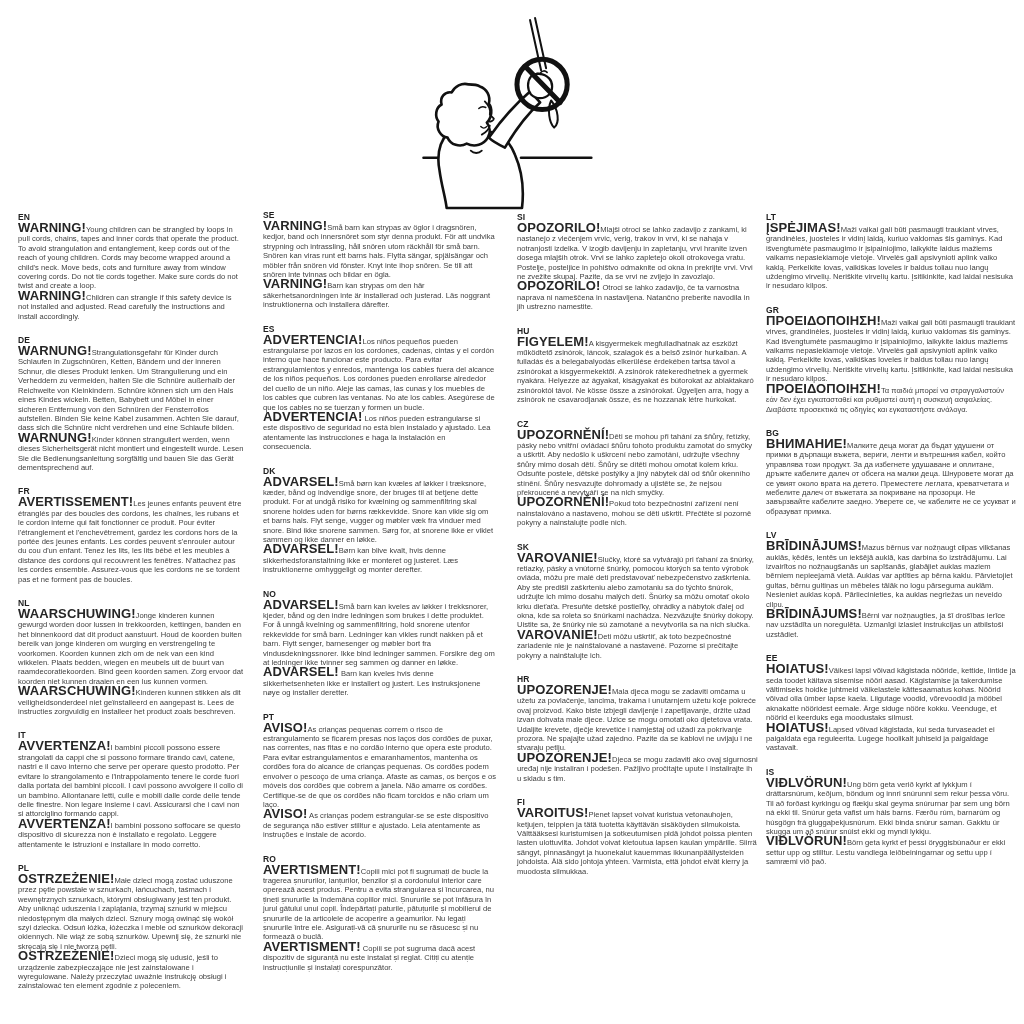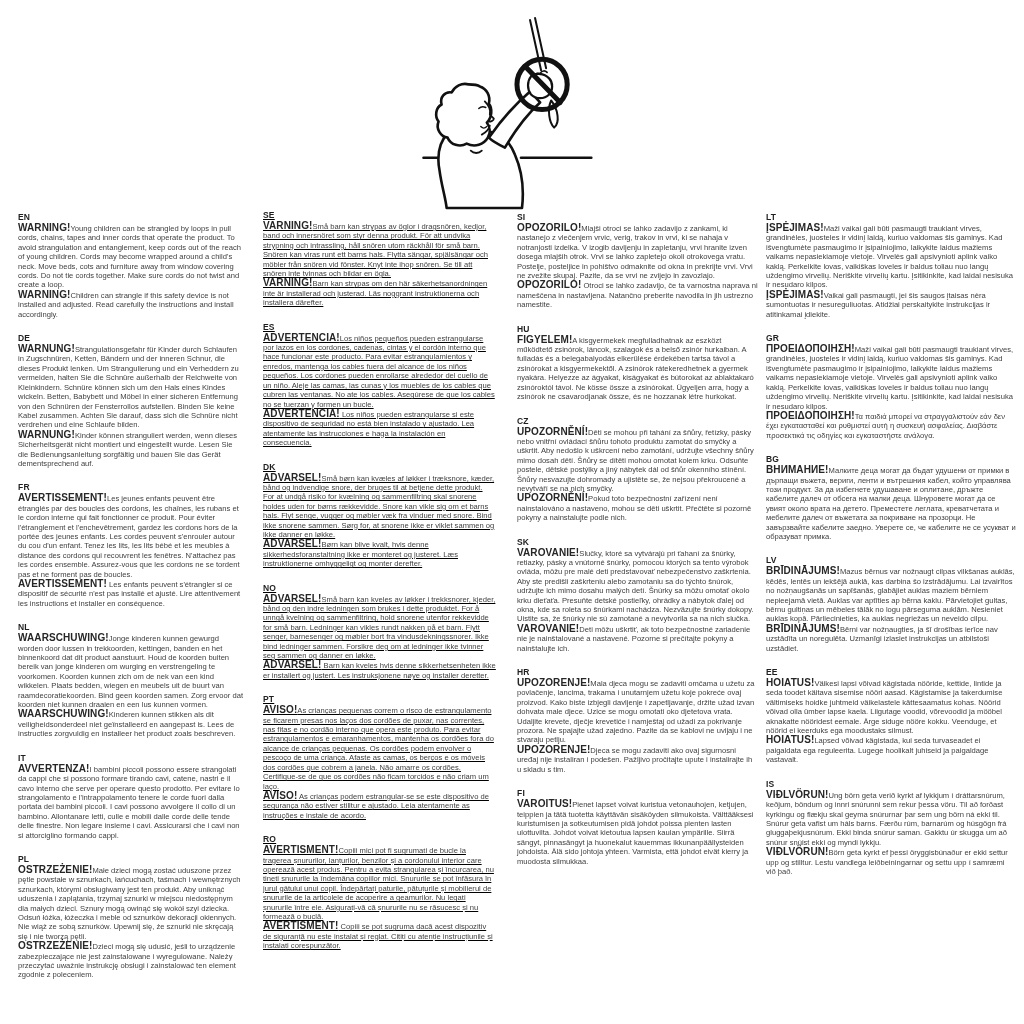--- a/index.html
+++ b/index.html
@@ -7,33 +7,33 @@
     width:1024px;height:1024px;
     background:#ffffff;
     font-family:"Liberation Sans", sans-serif;
     position:relative;
     overflow:hidden;
   }
   .sheet{position:absolute;inset:0;background:#ffffff;padding-left:20px;}
   .illustration{position:absolute;left:418px;top:4px;width:212px;height:206px;}
   .col{position:absolute;top:212px;}
   #col1{left:18px;width:226px;}
-  #col2{left:263px;width:233px;top:210px;text-decoration:underline;}
+  #col2{left:263px;width:233px;top:210px;}
   #col3{left:517px;width:241px;top:212px;}
   #col4{left:766px;width:250px;top:212px;}
   .section{margin:0 0 14px 0;}
   .lang{
     font-size:8.5px;font-weight:bold;color:#1f1f1f;
     margin:0 0 1px 0;letter-spacing:0.2px;
   }
   .para{
     margin:0;font-size:7.6px;line-height:9.4px;color:#3e3e3e;
     text-align:left;
   }
-  .warn{font-size:10px;font-weight:bold;color:#262626;letter-spacing:0.1px;}
+  .warn{font-size:13px;font-weight:bold;color:#262626;letter-spacing:0.1px;}
 </style>
 </head>
 <body>
 
 <div class="sheet">
 
   <svg class="illustration" viewBox="0 0 210 205" aria-hidden="true">
     <g stroke="#111" fill="none" stroke-linecap="round" stroke-linejoin="round">
 
       <path d="M5 153 H30 M102 153 H172" stroke-width="2.6"></path>
@@ -69,30 +69,30 @@
         <p class="para"><b class="warn">WARNING!</b><span>Children can strangle if this safety device is not installed and adjusted. Read carefully the instructions and install accordingly.</span></p>
       </div>
       <div class="section">
     <div class="lang">DE</div>
   <p class="para"><b class="warn">WARNUNG!</b><span>Strangulationsgefahr für Kinder durch Schlaufen in Zugschnüren, Ketten, Bändern und der inneren Schnur, die dieses Produkt lenken. Um Strangulierung und ein Verheddern zu vermeiden, halten Sie die Schnüre außerhalb der Reichweite von Kleinkindern. Schnüre können sich um den Hals eines Kindes wickeln. Betten, Babybett und Möbel in einer sicheren Entfernung von den Schnüren der Fensterrollos aufstellen. Binden Sie keine Kabel zusammen. Achten Sie darauf, dass sich die Schnüre nicht verdrehen und eine Schlaufe bilden.</span></p>
         <p class="para"><b class="warn">WARNUNG!</b><span>Kinder können stranguliert werden, wenn dieses Sicherheitsgerät nicht montiert und eingestellt wurde. Lesen Sie die Bedienungsanleitung sorgfältig und bauen Sie das Gerät dementsprechend auf.</span></p>
       </div>
       <div class="section">
     <div class="lang">FR</div>
   <p class="para"><b class="warn">AVERTISSEMENT!</b><span>Les jeunes enfants peuvent être étranglés par des boucles des cordons, les chaînes, les rubans et le cordon interne qui fait fonctionner ce produit. Pour éviter l'étranglement et l'enchevêtrement, gardez les cordons hors de la portée des jeunes enfants. Les cordes peuvent s'enrouler autour du cou d'un enfant. Tenez les lits, les lits bébé et les meubles à distance des cordons qui recouvrent les fenêtres. N'attachez pas les cordes ensemble. Assurez-vous que les cordons ne se tordent pas et ne forment pas de boucles.</span></p>
-        <p class="para"><b class="warn">AVERTISSEMENT!</b><span> Les enfants peuvent s'étrangler si ce dispositif de sécurité n'est pas installé et ajusté. Lire attentivement les instructions et installer en conséquence.</span></p>
       </div>
       <div class="section">
     <div class="lang">NL</div>
   <p class="para"><b class="warn">WAARSCHUWING!</b><span>Jonge kinderen kunnen gewurgd worden door lussen in trekkoorden, kettingen, banden en het binnenkoord dat dit product aanstuurt. Houd de koorden buiten bereik van jonge kinderen om wurging en verstrengeling te voorkomen. Koorden kunnen zich om de nek van een kind wikkelen. Plaats bedden, wiegen en meubels uit de buurt van raamdecoratiekoorden. Bind geen koorden samen. Zorg ervoor dat koorden niet kunnen draaien en een lus kunnen vormen.</span></p>
         <p class="para"><b class="warn">WAARSCHUWING!</b><span>Kinderen kunnen stikken als dit veiligheidsonderdeel niet geïnstalleerd en aangepast is. Lees de instructies zorgvuldig en installeer het product zoals beschreven.</span></p>
       </div>
       <div class="section">
     <div class="lang">IT</div>
   <p class="para"><b class="warn">AVVERTENZA!</b><span>I bambini piccoli possono essere strangolati da cappi che si possono formare tirando cavi, catene, nastri e il cavo interno che serve per operare questo prodotto. Per evitare lo strangolamento e l'intrappolamento tenere le corde fuori dalla portata dei bambini piccoli. I cavi possono avvolgere il collo di un bambino. Allontanare letti, culle e mobili dalle corde delle tende delle finestre. Non legare insieme i cavi. Assicurarsi che i cavi non si attorciglino formando cappi.</span></p>
+        <p class="para"><b class="warn">AVVERTENZA!</b><span>I bambini possono soffocare se questo dispositivo di sicurezza non è installato e regolato. Leggere attentamente le istruzioni e installare in modo corretto.</span></p>
       </div>
       <div class="section">
     <div class="lang">PL</div>
   <p class="para"><b class="warn">OSTRZEŻENIE!</b><span>Małe dzieci mogą zostać uduszone przez pętle powstałe w sznurkach, łańcuchach, taśmach i wewnętrznych sznurkach, którymi obsługiwany jest ten produkt. Aby uniknąć uduszenia i zaplątania, trzymaj sznurki w miejscu niedostępnym dla małych dzieci. Sznury mogą owinąć się wokół szyi dziecka. Odsuń łóżka, łóżeczka i meble od sznurków dekoracji okiennych. Nie wiąż ze sobą sznurków. Upewnij się, że sznurki nie skręcają się i nie tworzą pętli.</span></p>
         <p class="para"><b class="warn">OSTRZEŻENIE!</b><span>Dzieci mogą się udusić, jeśli to urządzenie zabezpieczające nie jest zainstalowane i wyregulowane. Należy przeczytać uważnie instrukcję obsługi i zainstalować ten element zgodnie z poleceniem.</span></p>
       </div>
     </div>
   <div class="col" id="col2">
       <div class="section">
     <div class="lang">SE</div>
@@ -152,21 +152,20 @@
       </div>
       <div class="section">
     <div class="lang">FI</div>
   <p class="para"><b class="warn">VAROITUS!</b><span>Pienet lapset voivat kuristua vetonauhojen, ketjujen, teippien ja tätä tuotetta käyttävän sisäköyden silmukoista. Välttääksesi kuristumisen ja sotkeutumisen pidä johdot poissa pienten lasten ulottuvilta. Johdot voivat kietoutua lapsen kaulan ympärille. Siirrä sängyt, pinnasängyt ja huonekalut kauemmas ikkunanpäällysteiden johdoista. Älä sido johtoja yhteen. Varmista, että johdot eivät kierry ja muodosta silmukkaa.</span></p>
       </div>
     </div>
   <div class="col" id="col4">
       <div class="section">
     <div class="lang">LT</div>
   <p class="para"><b class="warn">ĮSPĖJIMAS!</b><span>Maži vaikai gali būti pasmaugti traukiant virves, grandinėles, juosteles ir vidinį laidą, kuriuo valdomas šis gaminys. Kad išvengtumėte pasmaugimo ir įsipainiojimo, laikykite laidus mažiems vaikams nepasiekiamoje vietoje. Virvelės gali apsivynioti aplink vaiko kaklą. Perkelkite lovas, vaikiškas loveles ir baldus toliau nuo langų uždengimo virvelių. Neriškite virvelių kartu. Įsitikinkite, kad laidai nesisuka ir nesudaro kilpos.</span></p>
-        <p class="para"><b class="warn">ĮSPĖJIMAS!</b><span>Vaikai gali pasmaugti, jei šis saugos įtaisas nėra sumontuotas ir nesureguliuotas. Atidžiai perskaitykite instrukcijas ir atitinkamai įdiekite.</span></p>
       </div>
       <div class="section">
     <div class="lang">GR</div>
   <p class="para"><b class="warn">ΠΡΟΕΙΔΟΠΟΙΗΣΗ!</b><span>Maži vaikai gali būti pasmaugti traukiant virves, grandinėles, juosteles ir vidinį laidą, kuriuo valdomas šis gaminys. Kad išvengtumėte pasmaugimo ir įsipainiojimo, laikykite laidus mažiems vaikams nepasiekiamoje vietoje. Virvelės gali apsivynioti aplink vaiko kaklą. Perkelkite lovas, vaikiškas loveles ir baldus toliau nuo langų uždengimo virvelių. Neriškite virvelių kartu. Įsitikinkite, kad laidai nesisuka ir nesudaro kilpos.</span></p>
         <p class="para"><b class="warn">ΠΡΟΕΙΔΟΠΟΙΗΣΗ!</b><span>Τα παιδιά μπορεί να στραγγαλιστούν εάν δεν έχει εγκατασταθεί και ρυθμιστεί αυτή η συσκευή ασφαλείας. Διαβάστε προσεκτικά τις οδηγίες και εγκαταστήστε ανάλογα.</span></p>
       </div>
       <div class="section">
     <div class="lang">BG</div>
   <p class="para"><b class="warn">ВНИМАНИЕ!</b><span>Малките деца могат да бъдат удушени от примки в дърпащи въжета, вериги, ленти и вътрешния кабел, който управлява този продукт. За да избегнете удушаване и оплитане, дръжте кабелите далеч от обсега на малки деца. Шнуровете могат да се увият около врата на детето. Преместете леглата, креватчетата и мебелите далеч от въжетата за покриване на прозорци. Не завързвайте кабелите заедно. Уверете се, че кабелите не се усукват и образуват примка.</span></p>
       </div>

